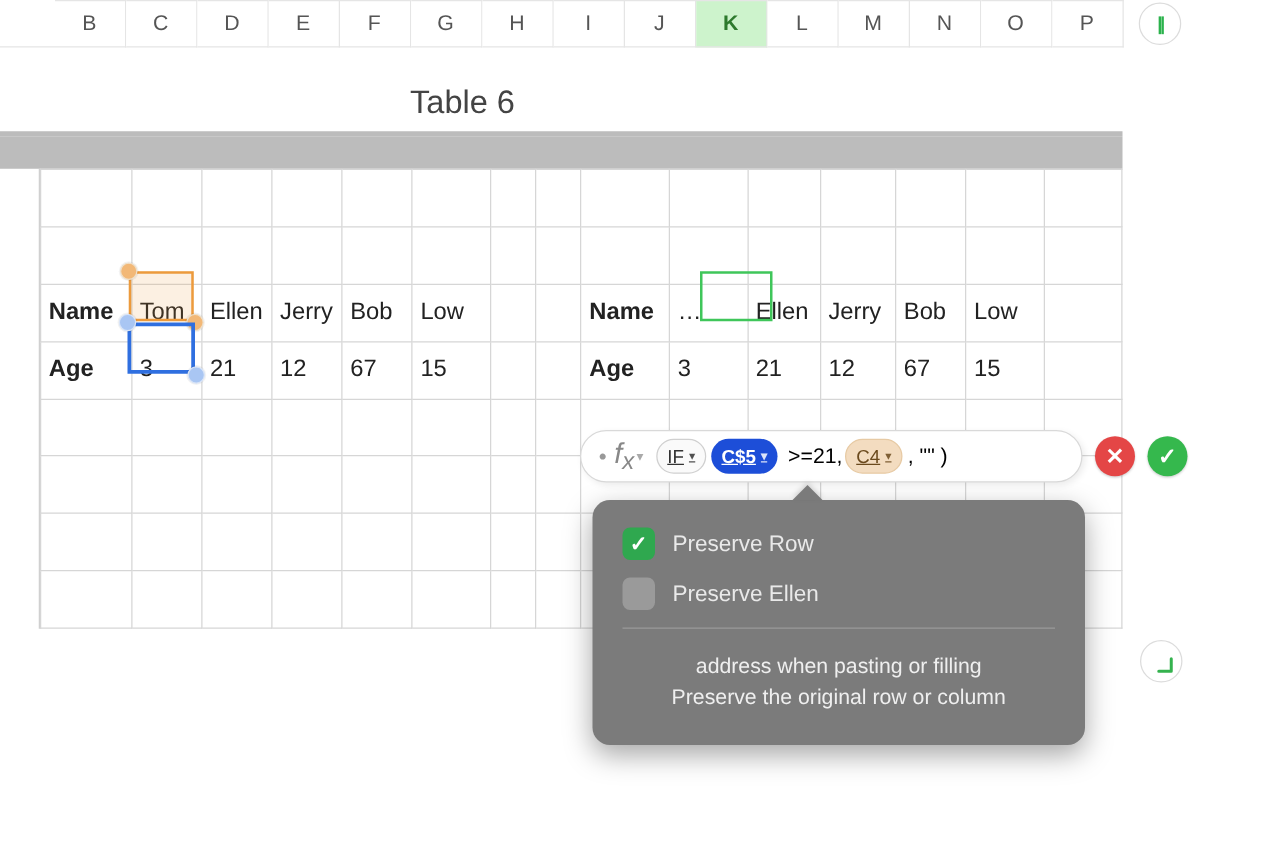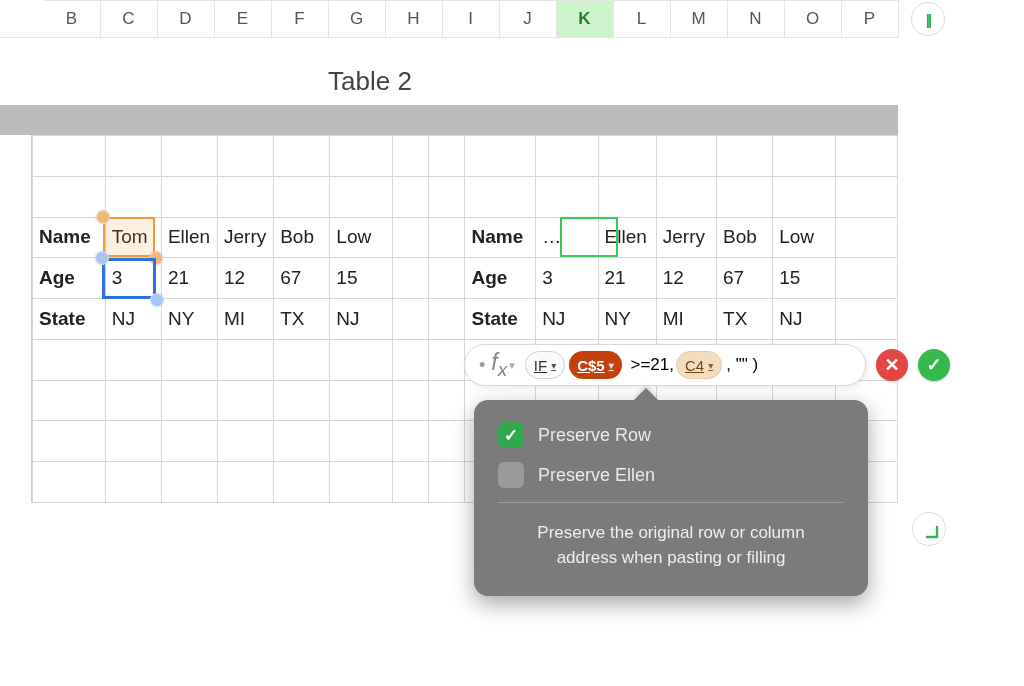--- a/index.html
+++ b/index.html
@@ -92,21 +92,21 @@
   .formula .bullet { color:#999; font-size:18px; margin-right:6px;}
   .formula .fx { font-style:italic; color:#888; font-size:23px; margin-right:2px;}
   .formula .caret { color:#aaa; font-size:11px; margin-right:8px;}
   .formula .seg {
     display:inline-flex; align-items:center; height:28px;
     border-radius:15px; padding:0 8px; margin:0 2px;
     font-size:15px;
     text-decoration:underline;
   }
   .formula .seg.if   { border:1px solid #d0d0d0; background:#fafafa;}
-  .formula .seg.blue { background:#c2410c; color:#fff; font-weight:600; position:relative;}
+  .formula .seg.blue { background:#1d4ed8; color:#fff; font-weight:600; position:relative;}
   .formula .seg.tan  { background:#f3dcc0; color:#6b4a1d; border:1px solid #e7caa4;}
   .formula .seg .dd  { margin-left:4px; font-size:10px; opacity:.85;}
   .formula .tail { color:#000000; margin-left:2px;}
   .circle-btn {
     width:32px; height:32px; border-radius:16px;
     display:flex; align-items:center; justify-content:center;
     color:#fff; font-size:18px; font-weight:700;
     box-shadow:0 1px 2px rgba(0,0,0,.2);
     cursor:pointer;
   }
@@ -163,21 +163,21 @@
   <div class="lbl">J</div>
   <div class="lbl active">K</div>
   <div class="lbl">L</div>
   <div class="lbl">M</div>
   <div class="lbl">N</div>
   <div class="lbl">O</div>
   <div class="lbl">P</div>
   <div class="endcap">||</div>
 </div>
 
-<div class="title">Table 2</div>
+<div class="title">Table 6</div>
 
 <div class="sheet">
   <div class="toprule"></div>
   <div class="row-handle-col"></div>
 
   <div class="grid">
     <table>
       <colgroup>
         <col style="width:70px">
           <col style="width:54px">
@@ -262,37 +262,20 @@
             <td class="narrow"></td>
         <td class="hcell">Age</td>
         <td>3</td>
         <td>21</td>
         <td>12</td>
         <td>67</td>
         <td>15</td>
         <td></td>
       </tr>
 
-      <tr>
-        <td class="hcell">State</td>
-        <td>NJ</td>
-        <td>NY</td>
-        <td>MI</td>
-        <td>TX</td>
-        <td>NJ</td>
-        <td class="narrow"></td>
-            <td class="narrow"></td>
-        <td class="hcell">State</td>
-        <td>NJ</td>
-        <td>NY</td>
-        <td>MI</td>
-        <td>TX</td>
-        <td>NJ</td>
-        <td></td>
-      </tr>
 
       <tr>
             <td></td>
             <td></td>
             <td></td>
             <td></td>
             <td></td>
             <td></td>
             <td class="narrow"></td>
             <td class="narrow"></td>
@@ -410,22 +393,22 @@
   <div class="row">
     <div class="chk on">✓</div>
     <div class="lbl">Preserve Row</div>
   </div>
   <div class="row">
     <div class="chk off"></div>
     <div class="lbl">Preserve Ellen</div>
   </div>
   <hr>
   <div class="hint">
+    <div>address when pasting or filling</div>
     <div>Preserve the original row or column</div>
-    <div>address when pasting or filling</div>
   </div>
 </div>
 
 <div class="corner">
   <svg width="16" height="16" viewBox="0 0 16 16">
     <path d="M3 13 H13 V3" fill="none" stroke="#34b24e" stroke-width="2.4" stroke-linecap="round" stroke-linejoin="round"></path>
   </svg>
 </div>
 
 </body></html>

